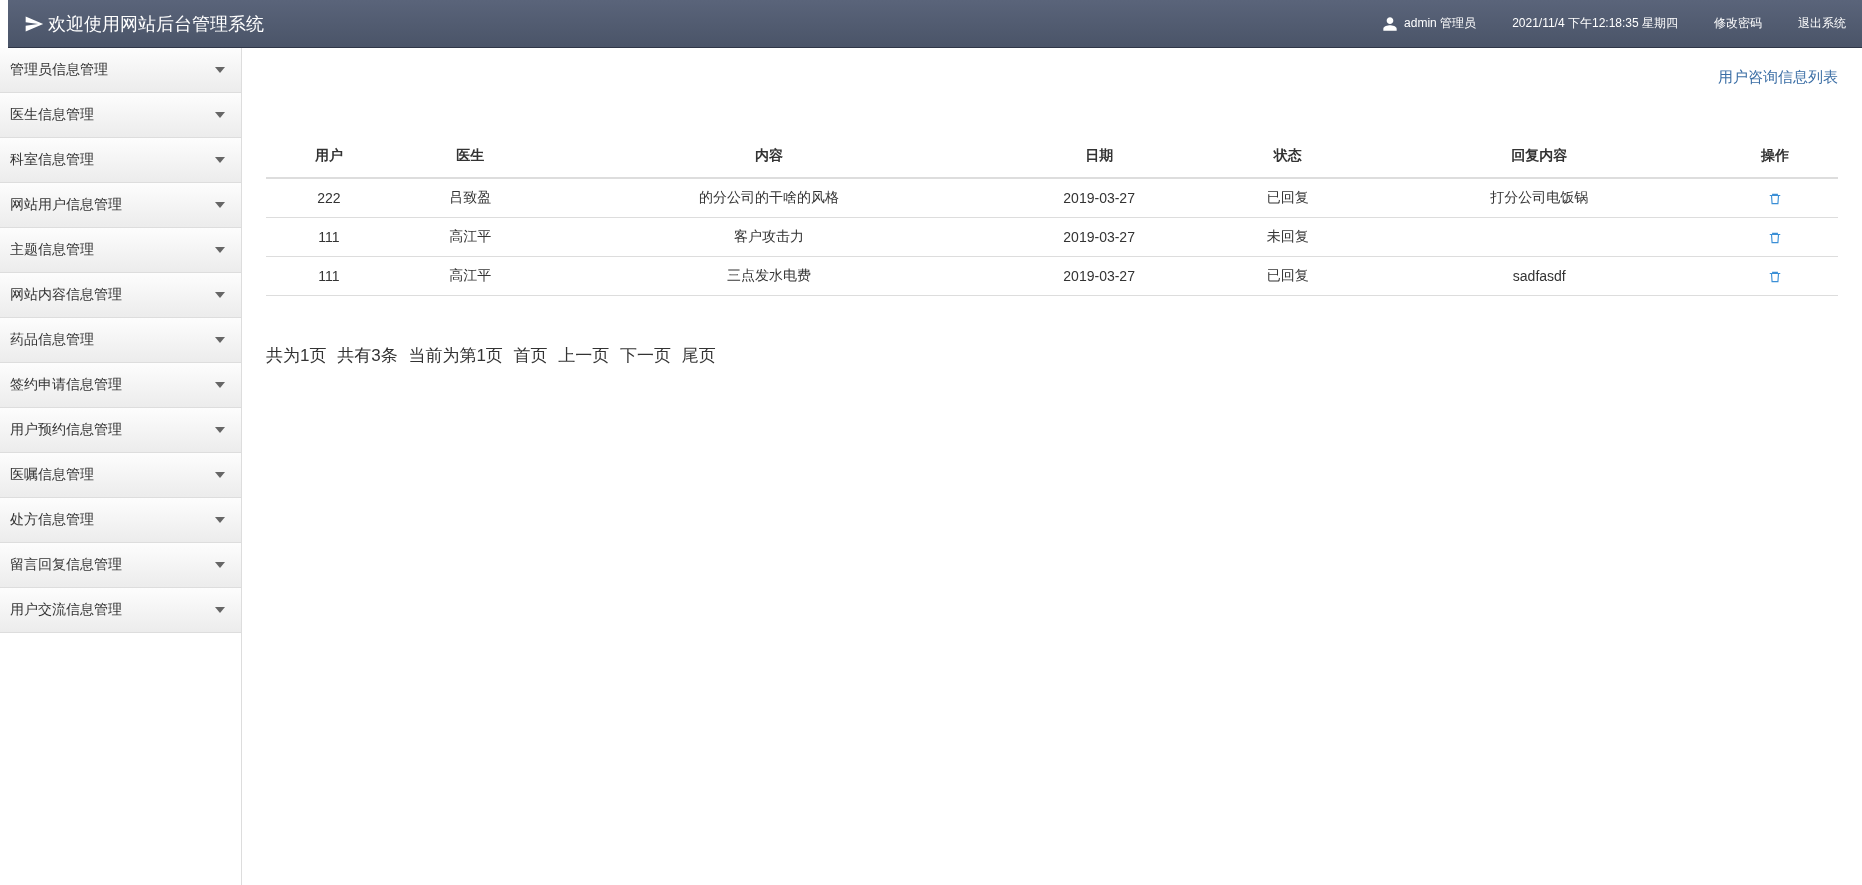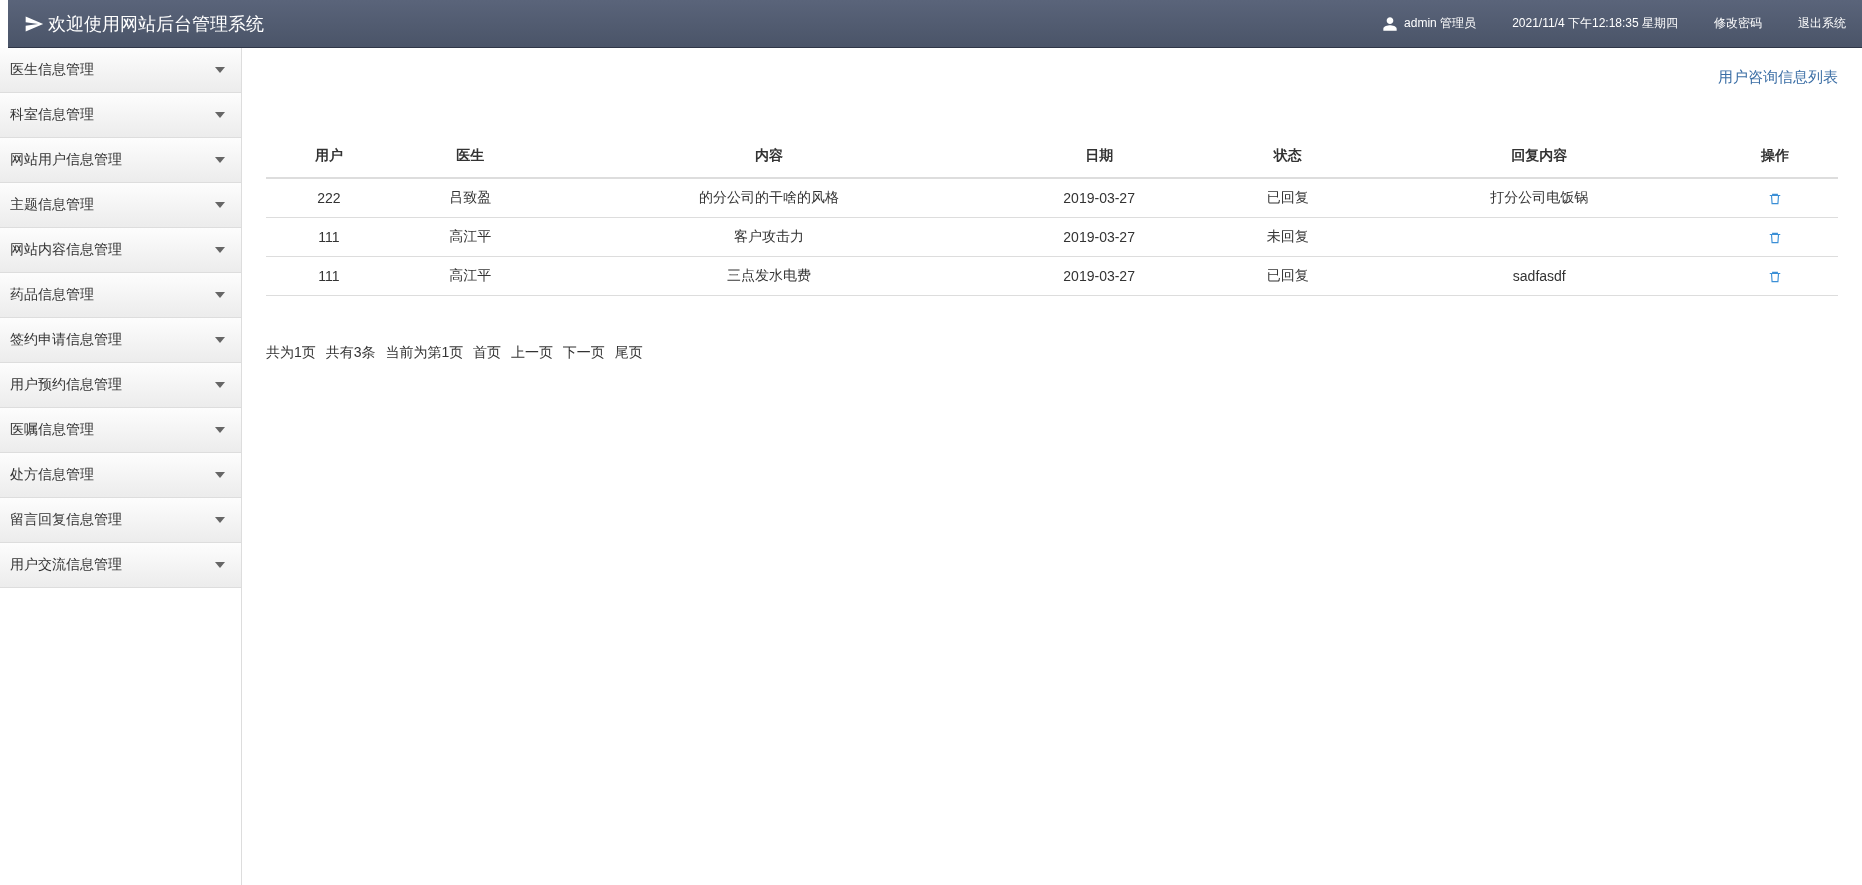--- a/index.html
+++ b/index.html
@@ -79,21 +79,21 @@
   }
   table.data td {
     padding: 10px 8px;
     text-align: center;
     border-bottom: 1px solid #ddd;
   }
   .trash-icon { color: #3b8fd6; cursor: pointer; }
   .pagination {
     margin-top: 48px;
     color: #333;
-    font-size: 14px;
+    font-size: 17px;
   }
   .pagination span { margin-right: 6px; }
   .pagination a { margin-right: 6px; color: #333; cursor: pointer; }
   svg.icon { display: inline-block; vertical-align: middle; }
 </style>
 </head>
 <body>
 
 <div class="header">
   <div class="header-left">
@@ -114,20 +114,24 @@
       <span>admin 管理员</span>
     </span>
     <span>2021/11/4 下午12:18:35 星期四</span>
     <span class="header-link">修改密码</span>
     <span class="header-link">退出系统</span>
   </div>
 </div>
 
 <div class="container">
   <div class="sidebar" id="sidebar">
+      <div class="sidebar-item">
+        <span>管理员信息管理</span>
+        <span class="chevron"></span>
+      </div>
       <div class="sidebar-item">
         <span>医生信息管理</span>
         <span class="chevron"></span>
       </div>
       <div class="sidebar-item">
         <span>科室信息管理</span>
         <span class="chevron"></span>
       </div>
       <div class="sidebar-item">
         <span>网站用户信息管理</span>

